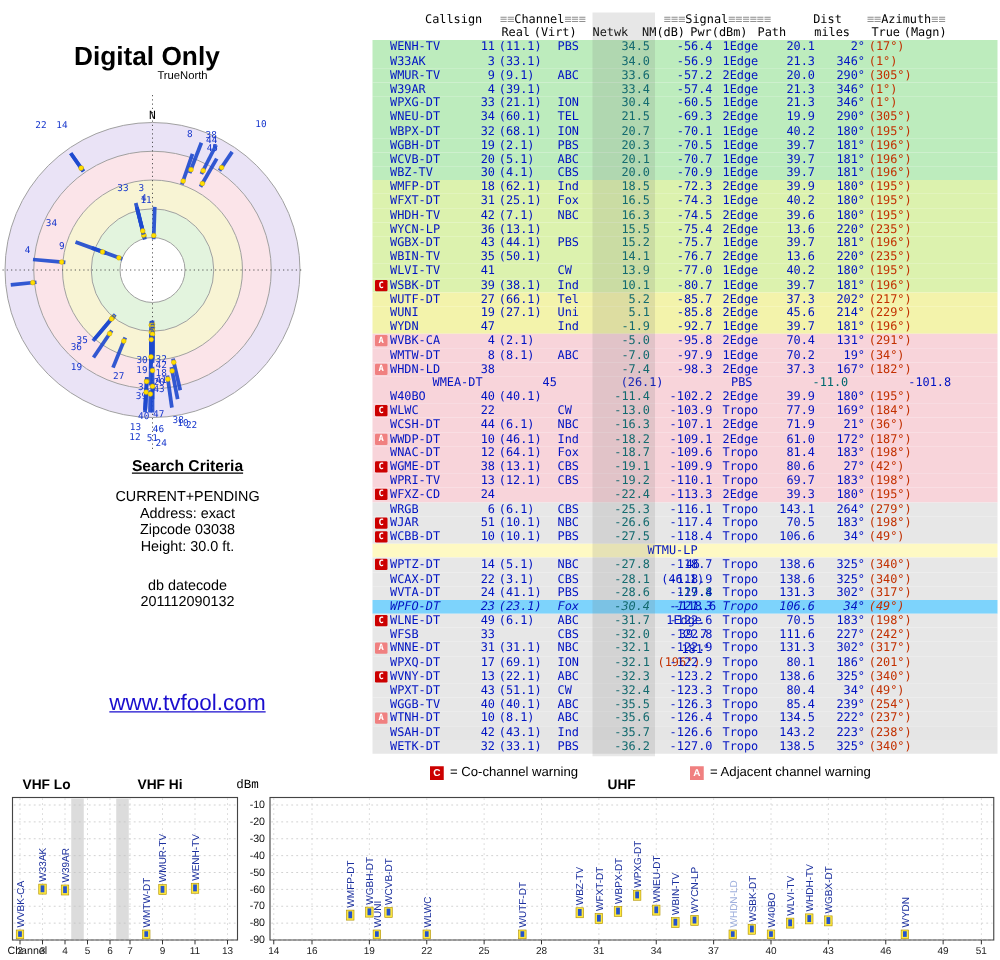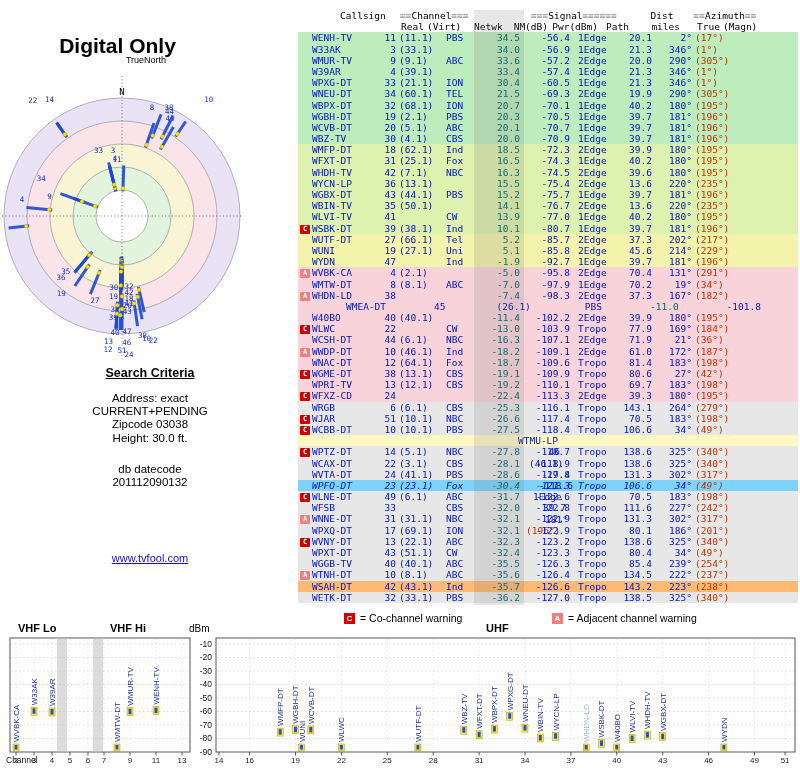--- a/index.html
+++ b/index.html
@@ -16,21 +16,21 @@
   .n-label{font-family:"DejaVu Sans Mono",monospace;font-size:9px;fill:#000;text-anchor:middle;}
   .radar-line{stroke:#1d49cf;stroke-width:3;opacity:.9;}
   .radar-dot{fill:#ffdf00;stroke:#d4a900;stroke-width:.4;}
   .radar-lbl{font-family:"DejaVu Sans Mono",monospace;font-size:7.5px;fill:#1535cc;text-anchor:middle;}
 
   #criteria{left:0;top:366px;width:300px;text-align:center;color:#000;}
   #criteria-heading{font-weight:bold;font-size:12.5px;text-decoration:underline;margin-bottom:12px;}
   .crit-line{font-size:11.5px;line-height:13.2px;}
   #datecode-label{font-size:11.5px;line-height:13.2px;margin-top:18px;}
   #datecode-value{font-size:11.5px;line-height:13.2px;}
-  #tvfool-link{left:0;top:552px;width:300px;text-align:center;font-size:11px;
+  #tvfool-link{left:0;top:552px;width:300px;text-align:center;font-size:18px;
                color:#1a0dce;text-decoration:underline;display:block;}
 
   
   #table-panel{left:298px;top:10px;width:500px;
                font-family:"DejaVu Sans Mono",monospace;font-size:9.5px;line-height:11.2px;}
   .trow,.thead{display:flex;height:11.2px;align-items:center;color:#0013c3;}
   .thead{color:#000;justify-content:center;}
   .tcell{display:block;white-space:nowrap;overflow:visible;}
   .c-warn{width:14px;}
   .c-call{width:60px;}
@@ -51,21 +51,21 @@
            color:#fff;text-align:center;border-radius:1px;margin-left:2px;vertical-align:1px;}
   .co{background:#cc0000;}
   .adj{background:#f08080;}
   #nm-band{position:absolute;left:176px;top:0;width:50px;height:595px;
            background:rgba(110,110,110,.17);pointer-events:none;}
 
   
   .legend{position:absolute;display:flex;align-items:center;gap:5px;font-size:10.5px;color:#000;}
   .lbox{width:11px;height:11px;color:#fff;font:bold 8px/11px "Liberation Sans",sans-serif;text-align:center;}
   .bhead{position:absolute;font-weight:bold;font-size:11px;color:#000;}
-  #dbm-head{position:absolute;font-size:10px;color:#000;}
+  #dbm-head{position:absolute;font-size:10px;color:#000;font-family:Liberation Mono, monospace;}
   #sigchart{left:0;top:636px;}
   .panel{fill:#fff;stroke:#444;stroke-width:.9;}
   .stripe{fill:#dcdcdc;}
   .grid{stroke:#c3c3c3;stroke-dasharray:1.5,2.5;stroke-width:.6;}
   .gridv{stroke:#d2d2d2;stroke-dasharray:1.5,2.5;stroke-width:.6;}
   .tickmark{stroke:#333;stroke-width:.8;}
   .ytick{font-size:8.5px;fill:#111;text-anchor:end;font-family:"Liberation Sans",sans-serif;}
   .xtick{font-size:8px;fill:#222;text-anchor:middle;font-family:"Liberation Sans",sans-serif;}
   .xlabel{font-size:8.5px;fill:#111;text-anchor:start;font-family:"Liberation Sans",sans-serif;}
   .sta-bar{fill:#ffe93e;stroke:#b09000;stroke-width:.5;}
@@ -209,22 +209,22 @@
         <circle cx="65.1" cy="68.7" r="1.9" class="radar-dot"></circle>
         <text x="49.6" y="36.4" class="radar-lbl">14</text>
         <line x1="66.6" y1="70.9" x2="56.6" y2="56.6" class="radar-line"></line>
         <circle cx="64.9" cy="68.4" r="1.9" class="radar-dot"></circle>
         <text x="32.8" y="36.8" class="radar-lbl">22</text>
       </g>
   </svg>
 
   <div id="criteria" class="abs">
     <div id="criteria-heading">Search Criteria</div>
+    <div class="crit-line">CURRENT+PENDING</div>
     <div class="crit-line">Address: exact</div>
-    <div class="crit-line">CURRENT+PENDING</div>
     <div class="crit-line">Zipcode 03038</div>
     <div class="crit-line">Height: 30.0 ft.</div>
     <div id="datecode-label">db datecode</div>
     <div id="datecode-value">201112090132</div>
   </div>
 
   <a id="tvfool-link" class="abs" href="#">www.tvfool.com</a>
 
   <div id="table-panel" class="abs">
     <div class="thead">
@@ -880,21 +880,21 @@
           <span class="tcell c-real">10</span>
           <span class="tcell c-virt">(8.1)</span>
           <span class="tcell c-net">ABC</span>
           <span class="tcell c-nm">-35.6</span>
           <span class="tcell c-pwr">-126.4</span>
           <span class="tcell c-path">Tropo</span>
           <span class="tcell c-miles">134.5</span>
           <span class="tcell c-true">222°</span>
           <span class="tcell c-magn">(237°)</span>
         </div>
-        <div class="trow" style="background: #fdba74;">
+        <div class="trow" style="background: #e5e5e5;">
           <span class="tcell c-warn"></span>
           <span class="tcell c-call">WSAH-DT</span>
           <span class="tcell c-real">42</span>
           <span class="tcell c-virt">(43.1)</span>
           <span class="tcell c-net">Ind</span>
           <span class="tcell c-nm">-35.7</span>
           <span class="tcell c-pwr">-126.6</span>
           <span class="tcell c-path">Tropo</span>
           <span class="tcell c-miles">143.2</span>
           <span class="tcell c-true">223°</span>

